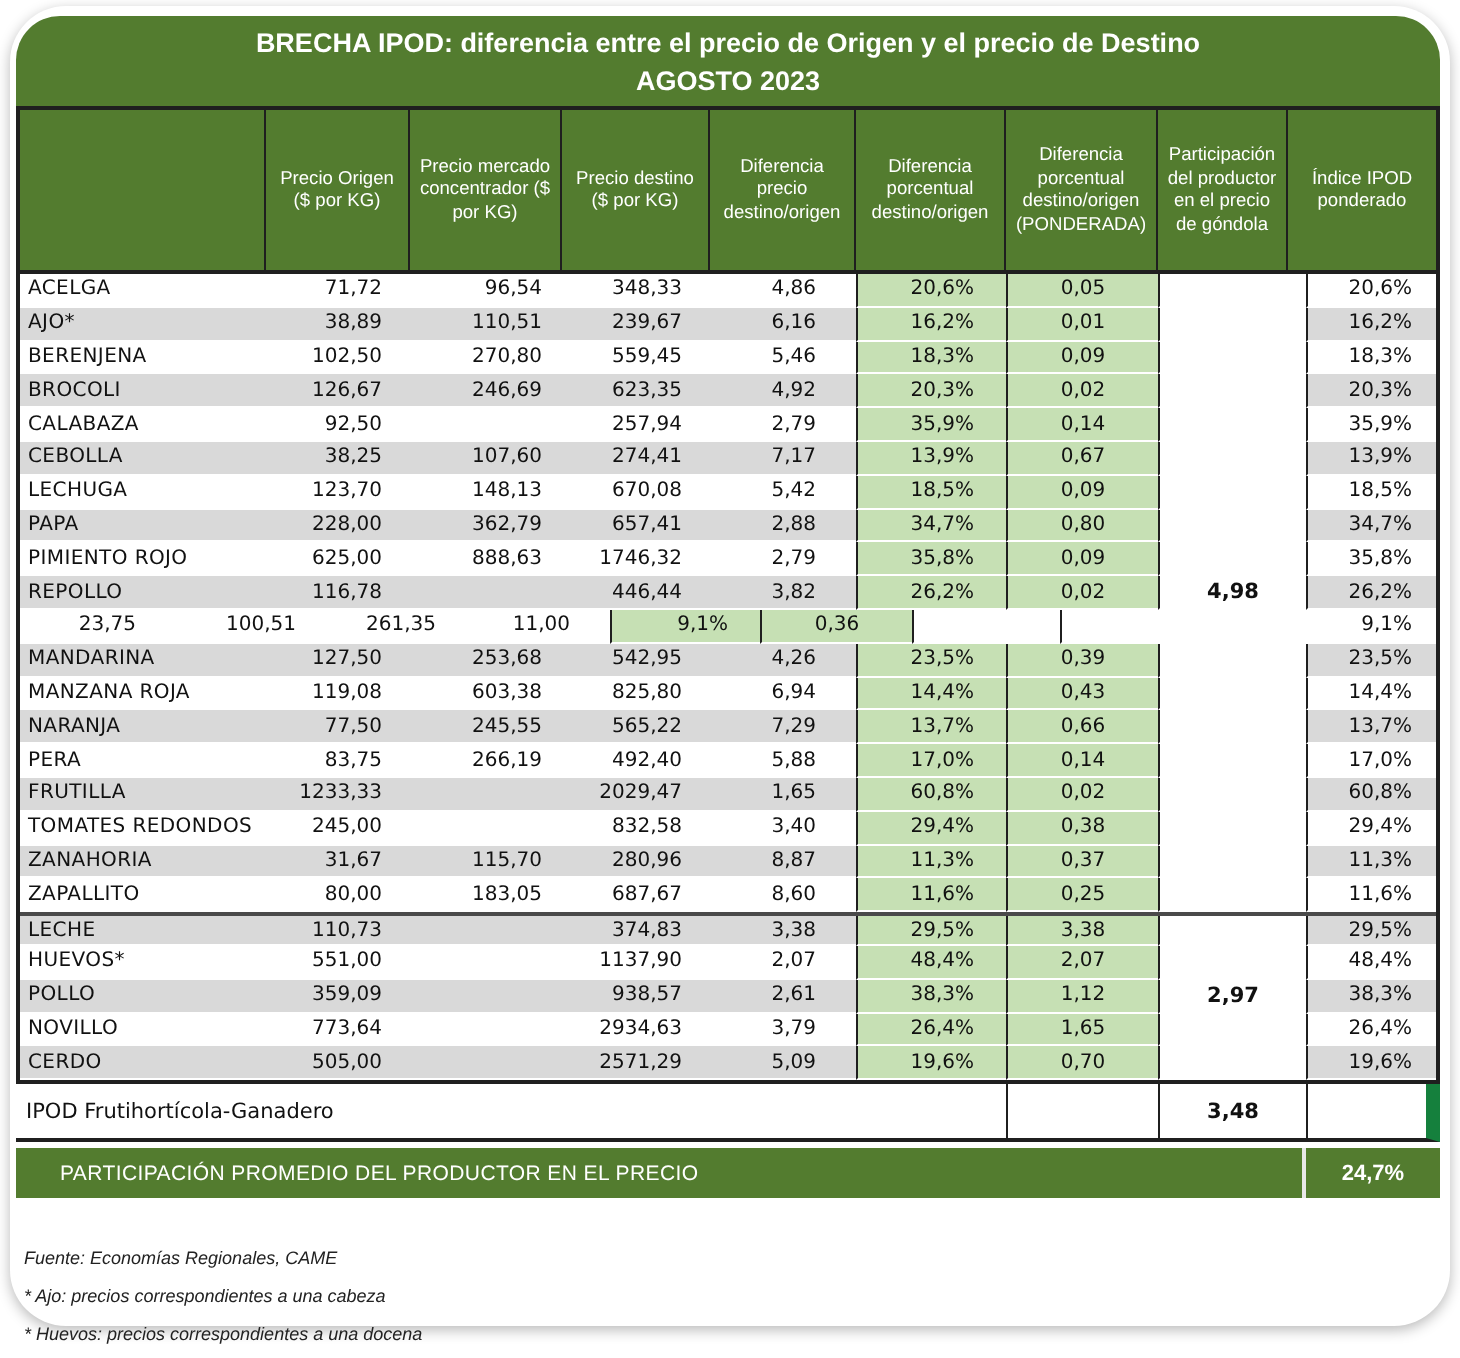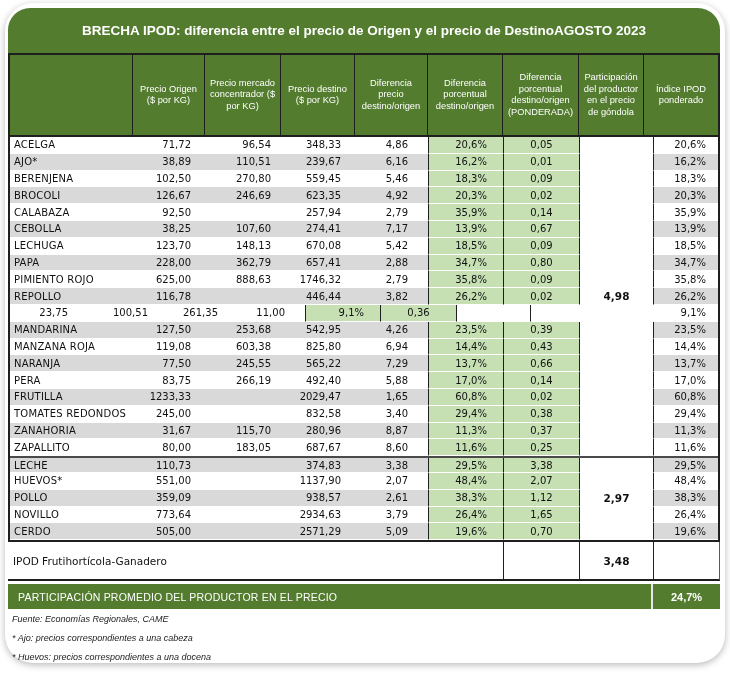--- a/index.html
+++ b/index.html
@@ -12,21 +12,21 @@
     position:absolute;left:5px;top:3px;width:720px;height:660px;
     background:#ffffff;border-radius:28px;
     box-shadow:0 2px 7px rgba(0,0,0,0.28);
   }
   .table-wrap{position:absolute;left:8px;top:8px;width:712px;}
 
   
   .title-bar{
     background:#537c2f;border-radius:22px 22px 0 0;height:45px;
     border-bottom:2px solid #1f1f1f;
-    display:flex;flex-direction:row;align-items:center;justify-content:center;
+    display:flex;flex-direction:column;align-items:center;justify-content:center;
     color:#ffffff;font-weight:bold;font-size:13.5px;line-height:19px;text-align:center;
   }
 
   
   .header-row{
     display:flex;height:82px;background:#537c2f;
     border-left:2px solid #1f1f1f;border-right:2px solid #1f1f1f;border-bottom:2px solid #1f1f1f;
     box-sizing:border-box;
   }
   .hcell{
@@ -65,47 +65,47 @@
   .a-r12{justify-content:flex-end;padding-right:12px;}
   .a-center{justify-content:center;}
   .bold{font-weight:bold;font-size:10.5px;}
 
   
   .w0{width:123px;} .w1{width:72px;} .w2{width:76px;} .w3{width:74px;}
   .w4{width:73px;} .w5{width:75px;} .w6{width:76px;} .w7{width:74px;} .w8{width:65px;}
 
   
   .ipod-row{
-    display:flex;height:39px;background:#fff;box-sizing:border-box;
-    border-bottom:2px solid #1f1f1f;border-right:1px solid #15803d;justify-content:center;
+    display:flex;height:29px;background:#fff;box-sizing:border-box;
+    border-bottom:2px solid #1f1f1f;border-right:7px solid #15803d;justify-content:center;
   }
   .ipod-row .icell{
     box-sizing:border-box;display:flex;align-items:center;
     font-family:"DejaVu Sans","Liberation Sans",sans-serif;font-size:10.5px;color:#111;
   }
   .icell.label{width:495px;padding-left:5px;}
   .icell.blank1{width:76px;border-left:1px solid #1f1f1f;}
   .icell.value{width:74px;border-left:1px solid #1f1f1f;justify-content:center;font-weight:bold;}
   .icell.blank2{flex:1;border-left:1px solid #1f1f1f;}
 
   
   .part-band{
     display:flex;height:25px;background:#537c2f;margin-top:3px;box-sizing:border-box;
   }
   .part-band .plabel{
-    flex:1;display:flex;align-items:center;padding-left:10px;
+    flex:1;display:flex;align-items:center;padding-left:22px;
     color:#ffffff;font-size:10.5px;letter-spacing:.2px;
   }
   .part-band .pvalue{
     width:67px;border-left:2px solid #e8e8e8;display:flex;align-items:center;justify-content:center;
     color:#ffffff;font-weight:bold;font-size:11px;
   }
 
   
-  .footnotes{margin-top:5px;padding-left:4px;}
+  .footnotes{margin-top:25px;padding-left:4px;}
   .footnote{
     font-style:italic;font-size:9px;color:#222;margin-bottom:9px;line-height:10px;
   }
 </style>
 </head>
 <body>
 
 <div class="card"></div>
 
 <div class="table-wrap">

